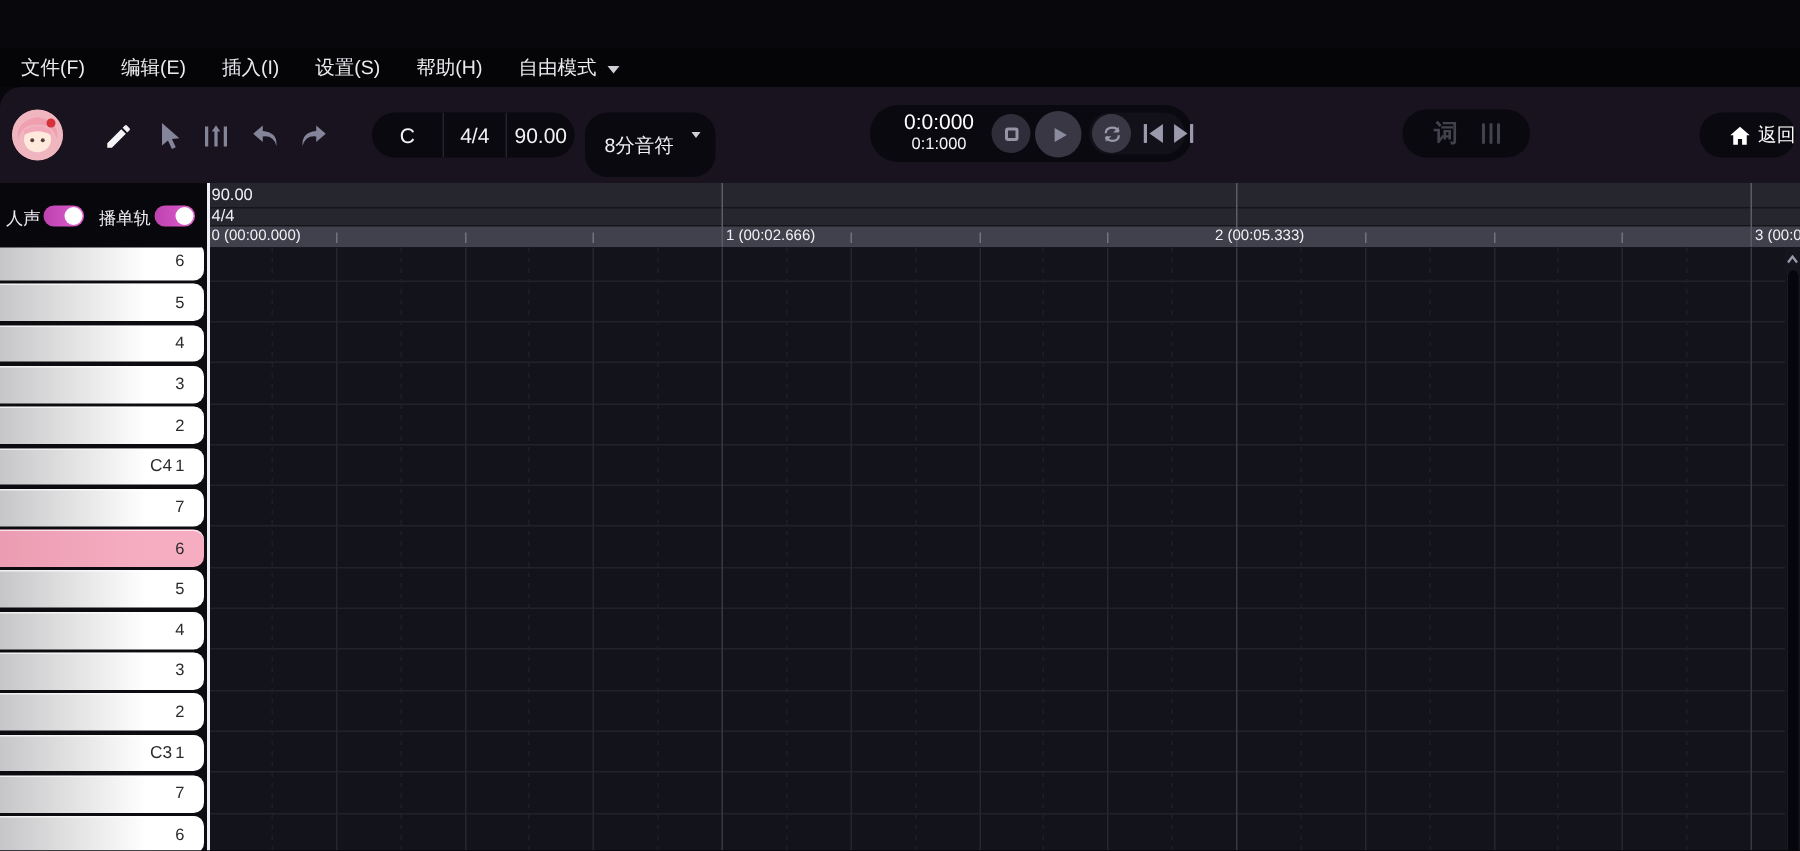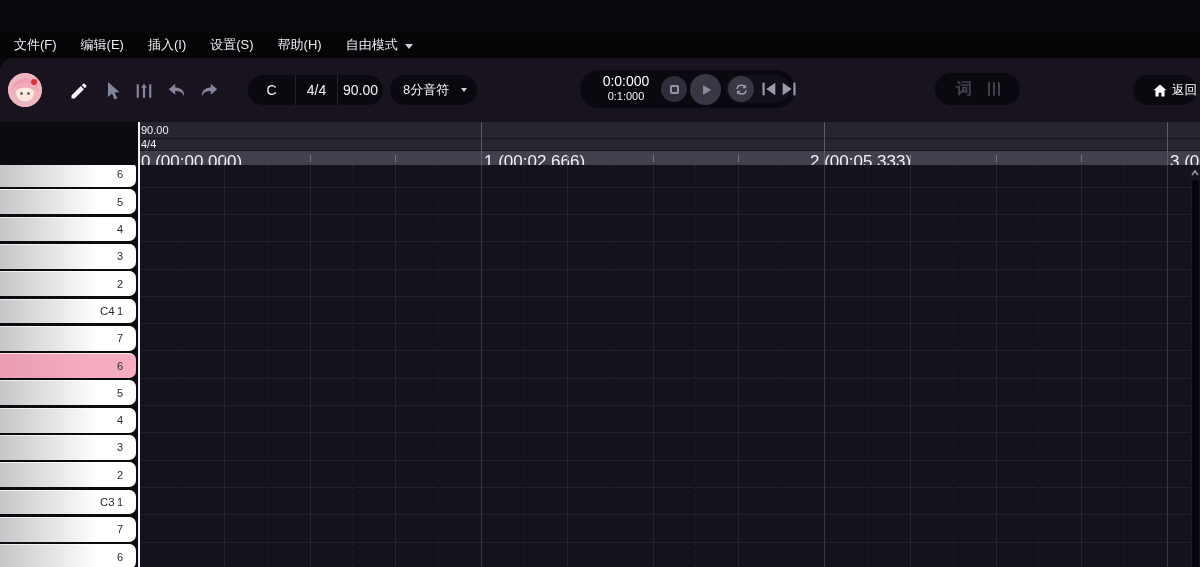--- a/index.html
+++ b/index.html
@@ -31,21 +31,21 @@
   .avatar { position:absolute; left:8px; top:15px; width:34px; height:34px; border-radius:50%;
             overflow:hidden; background:#e9a7b4; }
   .tbtn { position:absolute; width:26px; height:26px; top:20px; display:flex; align-items:center;
           justify-content:center; }
   .pill { position:absolute; background:#09090f; border-radius:15px; display:flex;
           align-items:center; }
   .sig-pill { left:248px; top:17px; width:135px; height:30px; overflow:hidden; }
   .sig-seg { height:30px; display:flex; align-items:center; justify-content:center;
              color:#f2f2f4; font-size:14px; }
   .sig-sep { width:1px; height:30px; background:#23232c; }
-  .note-pill { left:390px; top:17px; width:87px; height:30px; }
+  .note-pill { left:390px; top:17px; width:87px; height:43px; }
   .note-label { color:#f2f2f4; font-size:13px; margin-left:13px; }
   .note-caret { position:absolute; right:10px; top:13px; width:0; height:0;
                 border-left:3.5px solid transparent; border-right:3.5px solid transparent;
                 border-top:4.5px solid #cfcfd6; }
   .transport { left:580px; top:12px; width:215px; height:38px; border-radius:19px; }
   .time-block { position:absolute; left:16px; top:0; width:60px; height:38px; text-align:center; }
   .time-main { color:#ffffff; font-size:14px; margin-top:3px; }
   .time-total { color:#f2f2f4; font-size:11px; margin-top:1px; }
   .t-circle { position:absolute; border-radius:50%; display:flex; align-items:center;
               justify-content:center; }
@@ -86,21 +86,21 @@
          font-size:11.5px;margin-left:38px; }
 
   .ruler { position:absolute; left:138px; top:0; width:1062px; height:43px; overflow:hidden; }
   .ruler-rowA { position:absolute; left:0; top:0; width:1062px; height:17px; background:#26262f;
                 border-bottom:1px solid #15151c; }
   .ruler-rowB { position:absolute; left:0; top:17px; width:1062px; height:12px; background:#26262f;
                 border-bottom:1px solid #15151c; }
   .ruler-rowC { position:absolute; left:0; top:29px; width:1062px; height:14px; background:#41414d; }
   .ruler-text { position:absolute; left:3px; color:#f0f0f4; font-size:11px; }
   .measure-line { position:absolute; top:0; width:1px; height:43px; background:#5c5c68; }
-  .measure-label { position:absolute; top:30px; color:#f2f2f6; font-size:17px; white-space:nowrap; }
+  .measure-label { position:absolute; top:30px; color:#f2f2f6; font-size:10px; white-space:nowrap; }
   .tick { position:absolute; top:33px; width:1px; height:7px; background:#73737f; }
 
   .grid { position:absolute; left:138px; top:43px; width:1052px; height:402px; background:#13131c;
           overflow:hidden; }
   .hline { position:absolute; left:0; width:1052px; height:1px; background:#22222d; }
   .vline { position:absolute; top:0; width:1px; height:402px; }
   .vline.beat { background:#262633; }
   .vline.measure { background:#383844; }
   .vline.eighth { background:repeating-linear-gradient(180deg,#1e1e29 0 3px,transparent 3px 7px); }
 
@@ -230,20 +230,30 @@
     <div class="pill back-pill">
       <svg width="14" height="13" viewBox="0 0 16 15" style="margin-left:11px">
         <path d="M8 0.5 L15.5 7.2 H13.2 V14.5 H9.6 V10 H6.4 V14.5 H2.8 V7.2 H0.5 Z" fill="#ffffff"></path>
       </svg>
       <span class="back-label">返回</span>
     </div>
   </div>
 
   <div class="content">
 
+    <div class="left-top">
+      <span class="tg-label" style="left:4px">人声</span>
+      <span class="toggle" style="left:29px">
+        <span class="knob"></span>
+      </span>
+      <span class="tg-label" style="left:66px">播单轨</span>
+      <span class="toggle" style="left:103px">
+        <span class="knob"></span>
+      </span>
+    </div>
 
     <div class="piano" id="piano">
         <div class="key" style="top: -3px;">
           <span class="deg">6</span>
         </div>
         <div class="key" style="top: 24.3px;">
           <span class="deg">5</span>
         </div>
         <div class="key" style="top: 51.6px;">
           <span class="deg">4</span>

